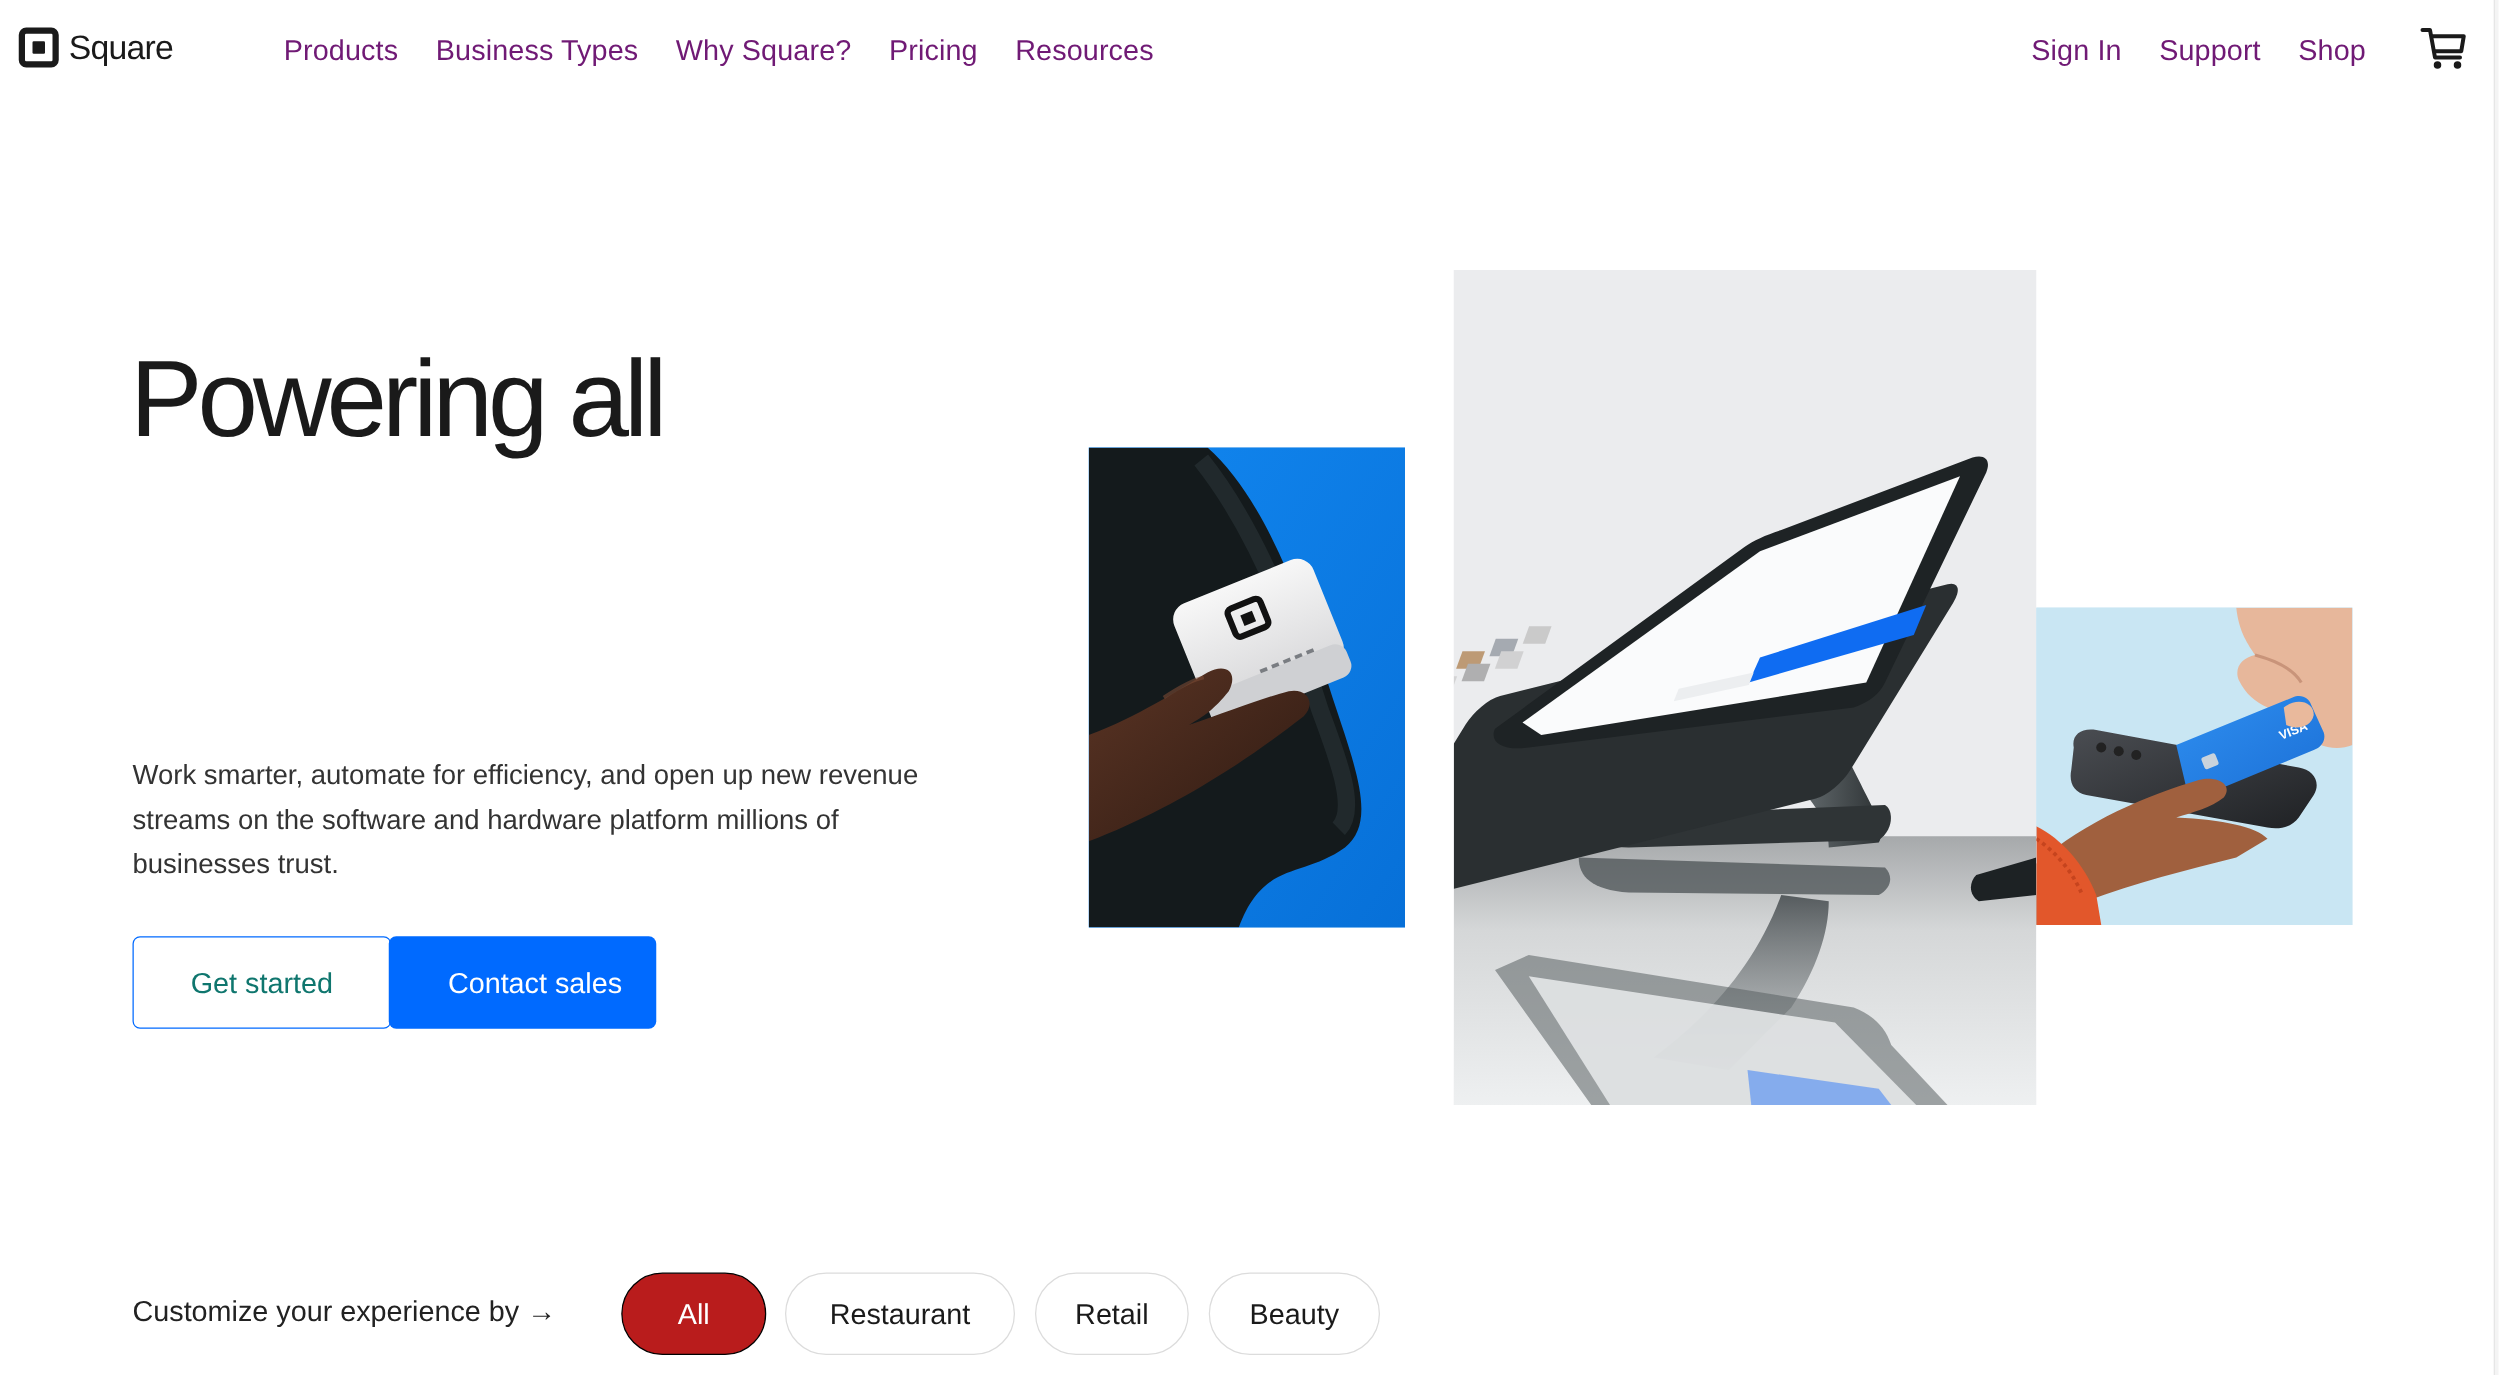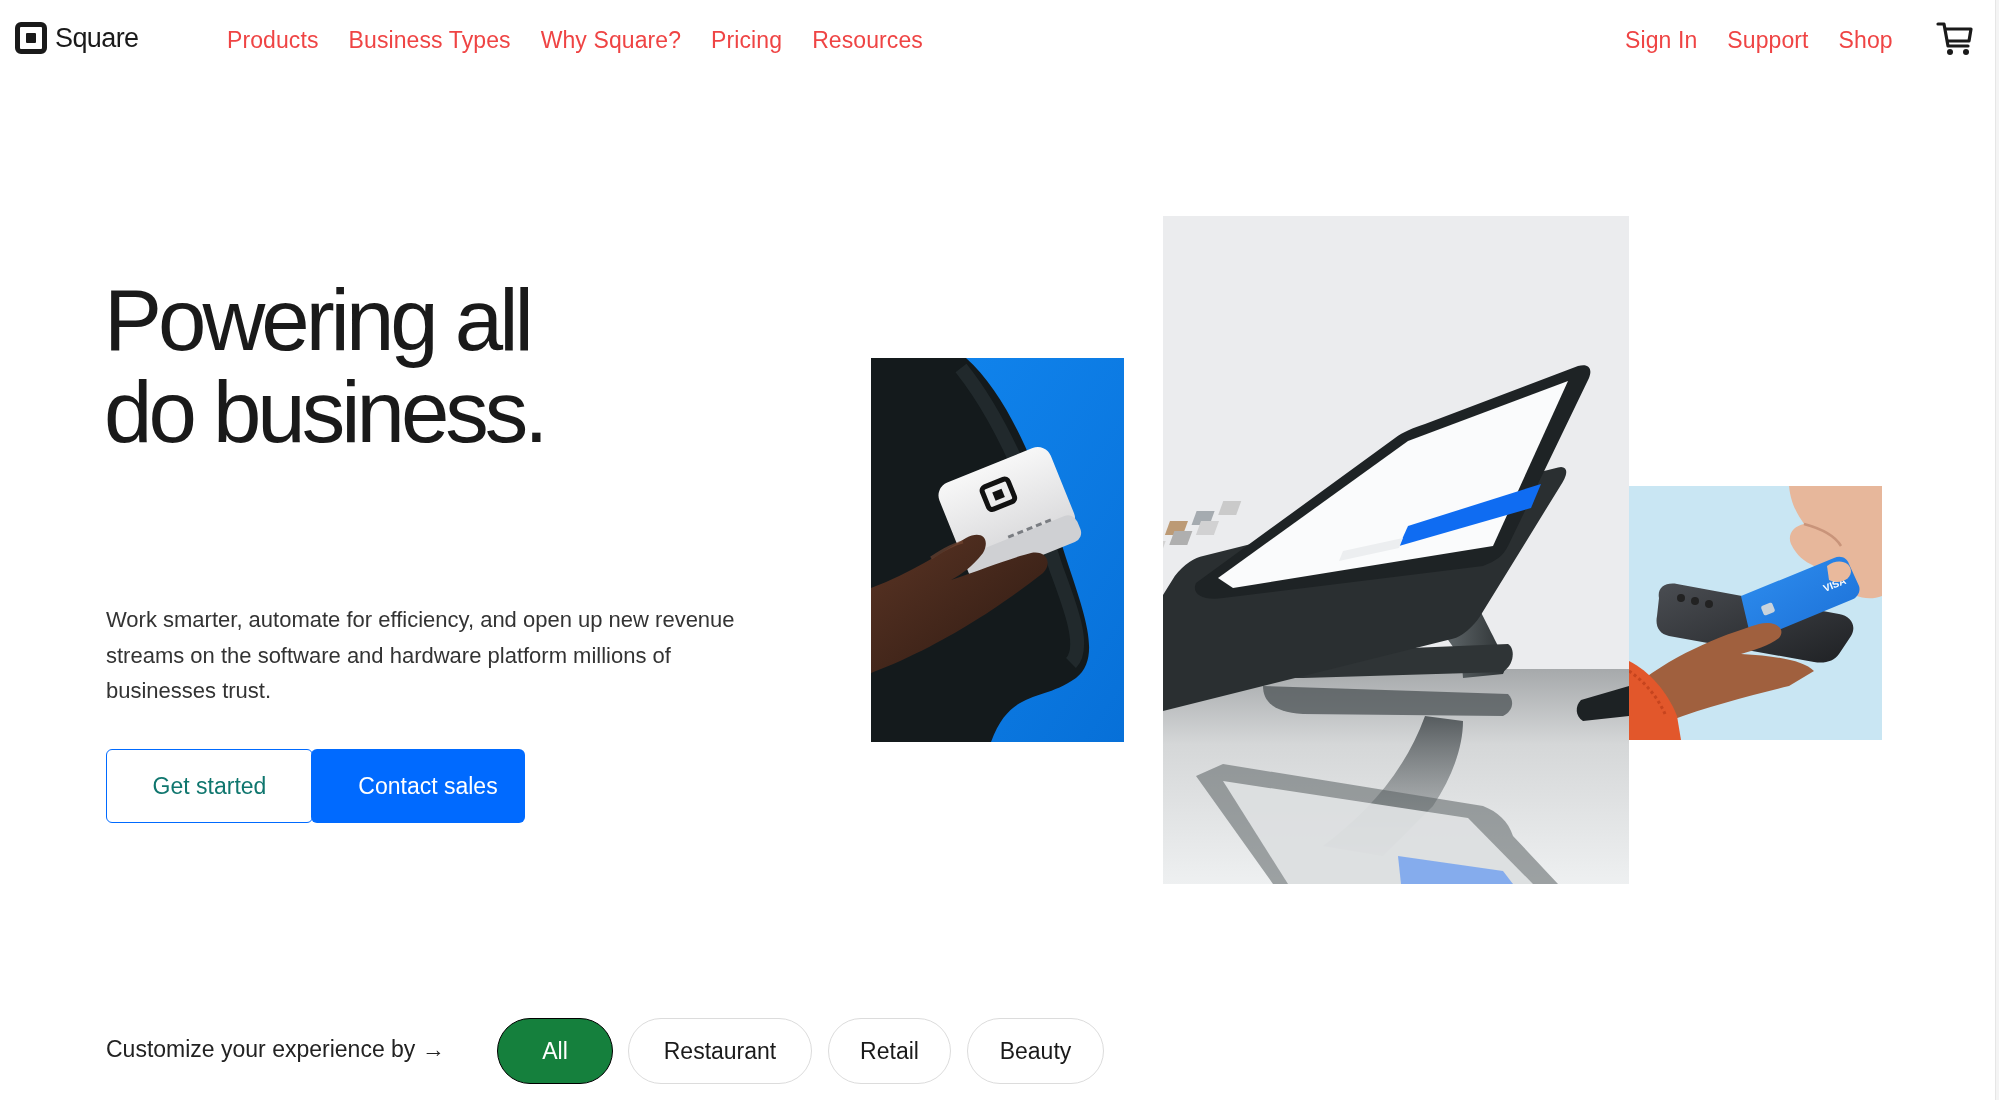--- a/index.html
+++ b/index.html
@@ -11,42 +11,42 @@
 
   
   .logo { position: absolute; left: 15px; top: 22px; height: 32px; display: flex; align-items: center; text-decoration: none; color: #1a1a1a; }
   .logo-mark { width: 32px; height: 32px; border: 5px solid #1a1a1a; border-radius: 6px; position: relative; }
   .logo-mark::after { content: ""; position: absolute; left: 6px; top: 6px; width: 10px; height: 10px; background: #1a1a1a; border-radius: 1px; }
   .logo-text { margin-left: 8px; font-size: 27px; letter-spacing: -0.6px; color: #1a1a1a; }
 
   .nav { position: absolute; top: 24px; height: 32px; display: flex; align-items: center; }
   .nav-left { left: 227px; }
   .nav-right { left: 1625px; }
-  .nav-item { font-size: 23px; color: #ef4444; text-decoration: none; margin-right: 30px; white-space: nowrap; letter-spacing: 0.1px; text-align: right; }
+  .nav-item { font-size: 23px; color: #701a75; text-decoration: none; margin-right: 30px; white-space: nowrap; letter-spacing: 0.1px; text-align: right; }
   .nav-left .nav-item:last-child { margin-right: 0; }
   .cart { position: absolute; left: 1936px; top: 20px; width: 38px; height: 38px; }
 
   
   .headline { position: absolute; left: 104px; top: 274px; width: 700px; font-size: 87px; line-height: 92px; letter-spacing: -4px; color: #1a1a1a; font-weight: 400; }
   .headline span { display: block; }
   .lede { position: absolute; left: 106px; top: 602px; width: 640px; font-size: 22px; line-height: 35.5px; color: #333; }
 
   .btn { position: absolute; top: 749px; height: 74px; border-radius: 6px; font-size: 23px; display: flex; align-items: center; justify-content: center; text-decoration: none; font-weight: 500; }
   .btn-outline { left: 106px; width: 207px; border: 1.5px solid #006aff; color: #0f766e; background: #fff; }
   .btn-solid { left: 311px; width: 214px; background: #006aff; color: #fff; padding-left: 20px; }
 
   
   .img-left { position: absolute; left: 871px; top: 358px; width: 253px; height: 384px; overflow: hidden; background: #0a7de6; }
   .img-center { position: absolute; left: 1163px; top: 216px; width: 466px; height: 668px; overflow: hidden; background: #ebecee; }
   .img-right { position: absolute; left: 1629px; top: 486px; width: 253px; height: 254px; overflow: hidden; background: #c9e6f3; }
 
   
   .customize { position: absolute; left: 106px; top: 1036px; font-size: 23px; color: #222; white-space: nowrap; }
   .pill { position: absolute; top: 1018px; height: 66px; border-radius: 33px; font-size: 23px; display: flex; align-items: center; justify-content: center; border: 1.5px solid #dcdcdc; background: #fff; color: #1a1a1a; font-weight: 500; }
-  .pill.active { background: #15803d; color: #fff; border-color: #000; }
+  .pill.active { background: #b91c1c; color: #fff; border-color: #000; }
   .pill-all { left: 497px; width: 116px; }
   .pill-restaurant { left: 628px; width: 184px; }
   .pill-retail { left: 828px; width: 123px; text-align: center; }
   .pill-beauty { left: 967px; width: 137px; }
 </style>
 </head>
 <body>
 
 <div class="scroll-track"></div>
 
@@ -73,21 +73,20 @@
   <svg width="38" height="38" viewBox="0 0 38 38">
     <path d="M2 4 L8 4 L12 26 L32 26" fill="none" stroke="#1a1a1a" stroke-width="3.2" stroke-linejoin="round" stroke-linecap="round"></path>
     <path d="M9 9 L35 9 L33 21 L11 21" fill="none" stroke="#1a1a1a" stroke-width="3.2" stroke-linejoin="round"></path>
     <circle cx="14" cy="32" r="3" fill="#1a1a1a"></circle>
     <circle cx="30" cy="32" r="3" fill="#1a1a1a"></circle>
   </svg>
 </a>
 
 <h1 class="headline">
   <span>Powering all</span>
-  <span>do business.</span>
 </h1>
 
 <p class="lede">Work smarter, automate for efficiency, and open up new revenue streams on the software and hardware platform millions of businesses trust.</p>
 
 <a class="btn btn-outline">Get started</a>
 <a class="btn btn-solid">Contact sales</a>
 
 <div class="img-left">
   <svg width="253" height="384" viewBox="0 0 253 384">
     <defs>

